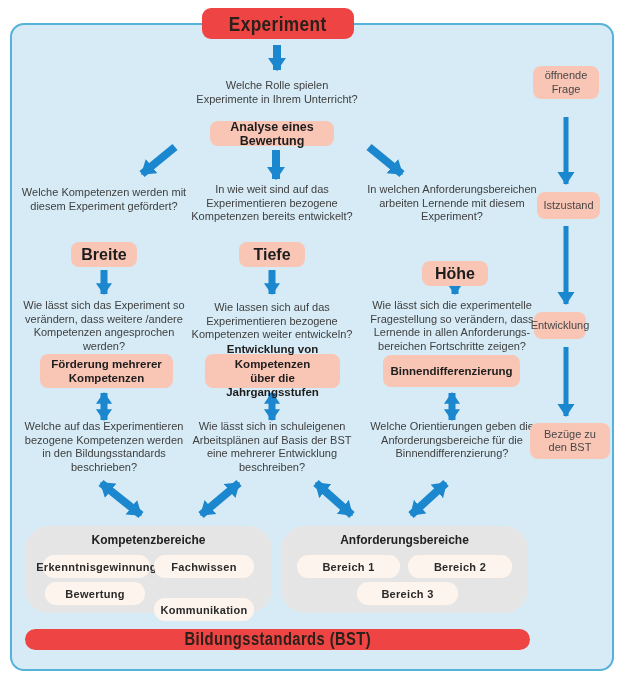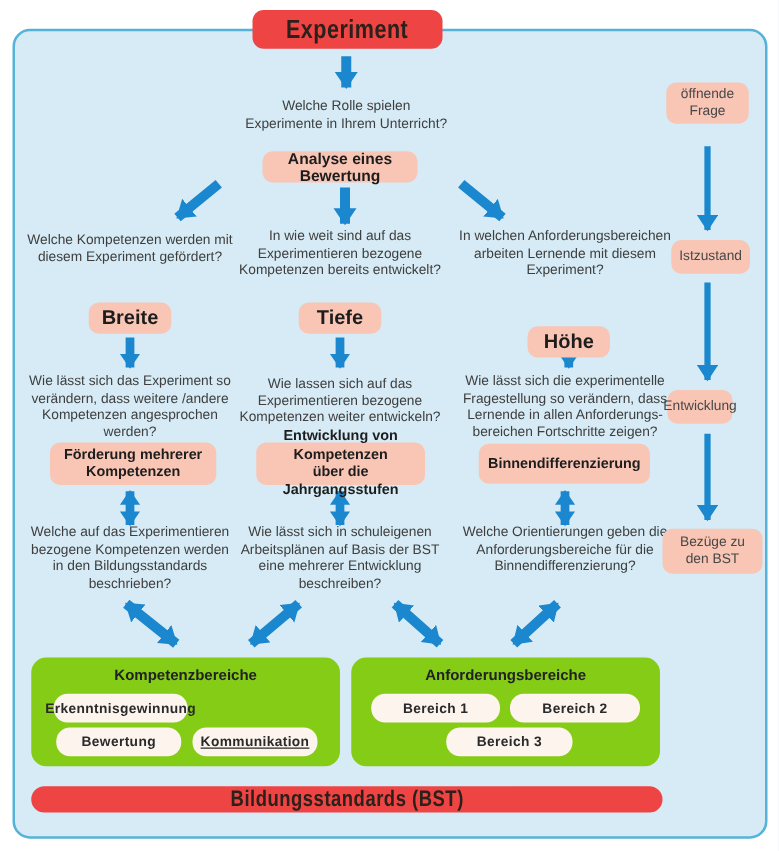--- a/index.html
+++ b/index.html
@@ -29,21 +29,21 @@
   .chip.plain{font-size:11px;color:#474747;line-height:1.2;}
   .banner{
     position:absolute;background:#ef4444;border-radius:9px;
     display:flex;align-items:center;justify-content:center;
   }
   .banner .cond{
     display:inline-block;font-weight:bold;color:#2b211a;
     transform:scaleX(0.82);letter-spacing:0.5px;white-space:nowrap;
   }
   .container{
-    position:absolute;background:#84cc16;border-radius:12px;width:247px;height:87px;
+    position:absolute;background:#e5e5e5;border-radius:24px;width:247px;height:87px;
   }
   .hdr{
     position:absolute;left:0;top:7px;width:100%;text-align:center;
     font-weight:bold;font-size:12px;color:#222222;
   }
   .inner{
     position:absolute;background:#fdf4ed;border-radius:11px;height:23px;
     display:flex;align-items:center;justify-content:center;
     font-weight:bold;font-size:11px;color:#2a2a2a;letter-spacing:0.3px;
     white-space:nowrap;
@@ -141,22 +141,23 @@
 <div class="chip plain" style="left:533px;top:66px;width:66px;height:33px;">öffnende
 Frage</div>
 <div class="chip plain" style="left:537px;top:192px;width:63px;height:27px;text-align:right;">Istzustand</div>
 <div class="chip plain" style="left:534px;top:312px;width:52px;height:27px;">Entwicklung</div>
 <div class="chip plain" style="left:530px;top:423px;width:80px;height:36px;">Bezüge zu
 den BST</div>
 
 <div class="container" style="left:25px;top:526px;">
   <div class="hdr">Kompetenzbereiche</div>
   <div class="inner" style="left:18px;top:29px;width:107px;">Erkenntnisgewinnung</div>
+  <div class="inner" style="left:129px;top:29px;width:100px;">Fachwissen</div>
   <div class="inner" style="left:20px;top:56px;width:100px;">Bewertung</div>
-  <div class="inner" style="left:129px;top:56px;width:100px;text-decoration:underline;">Kommunikation</div>
+  <div class="inner" style="left:129px;top:72px;width:100px;">Kommunikation</div>
 </div>
 
 <div class="container" style="left:281px;top:526px;">
   <div class="hdr">Anforderungsbereiche</div>
   <div class="inner" style="left:16px;top:29px;width:103px;">Bereich 1</div>
   <div class="inner" style="left:127px;top:29px;width:104px;">Bereich 2</div>
   <div class="inner" style="left:76px;top:56px;width:101px;">Bereich 3</div>
 </div>
 
 <div class="banner" style="left:25px;top:629px;width:505px;height:21px;border-radius:11px;">

